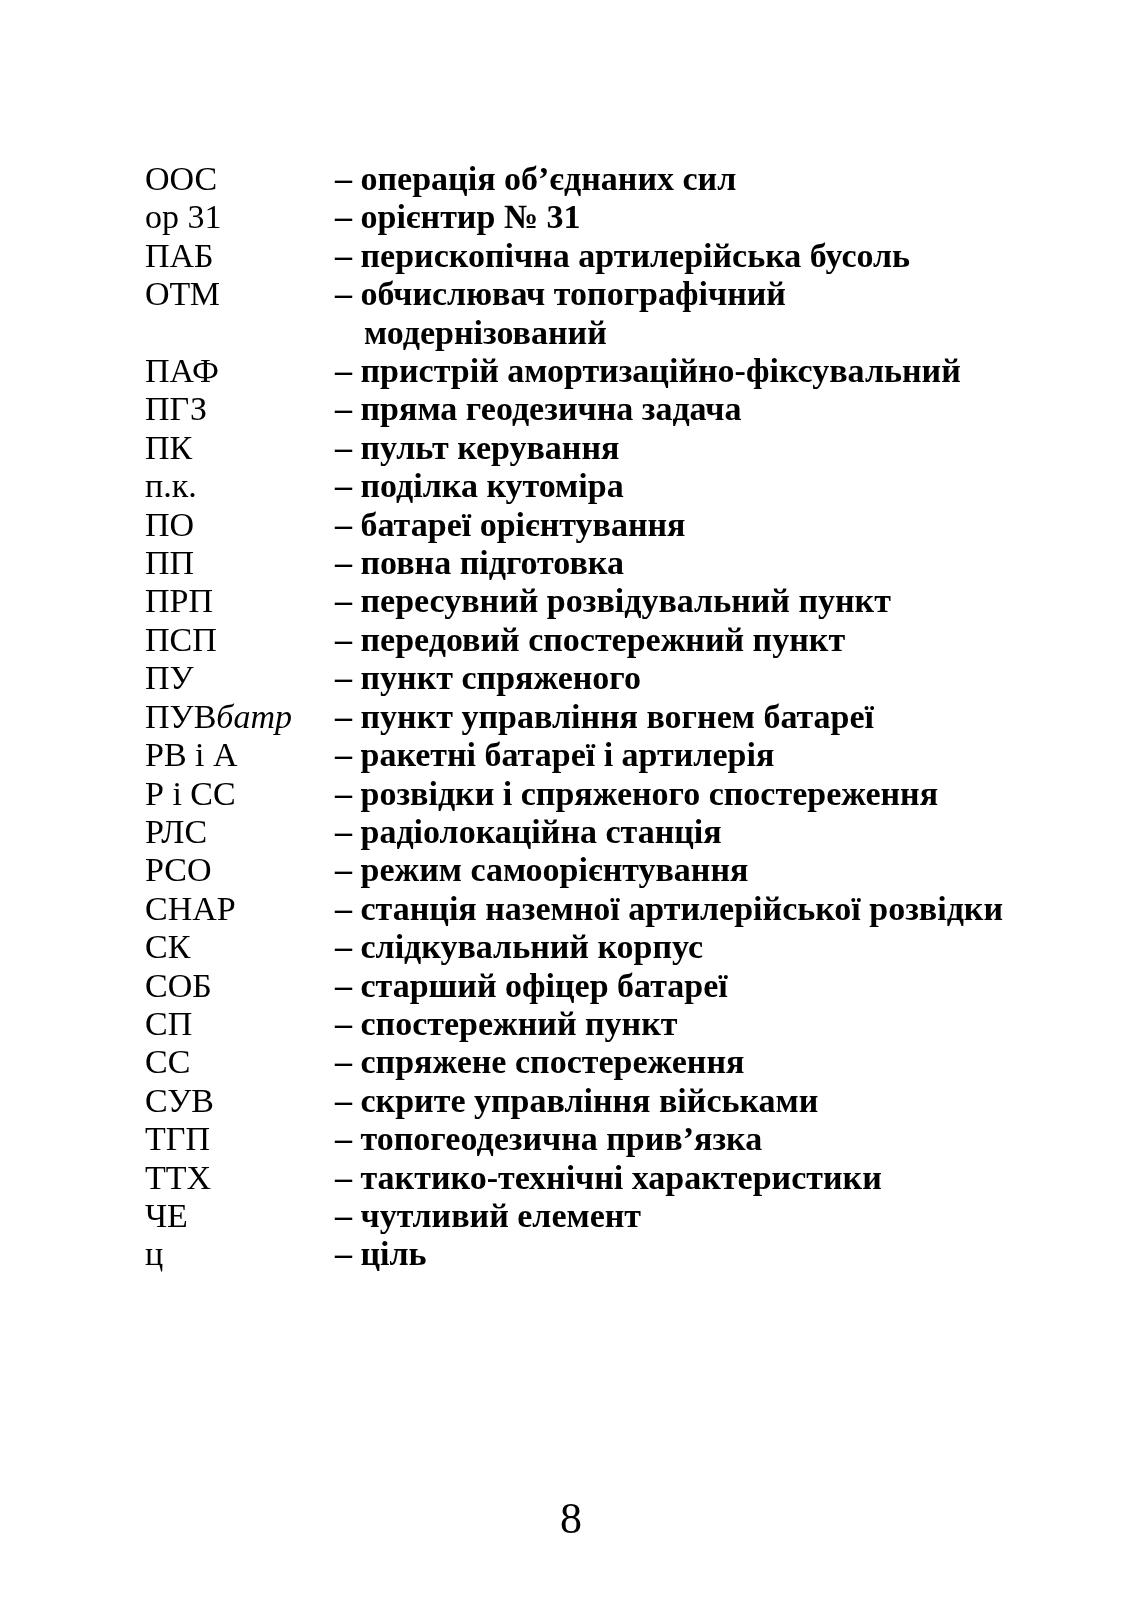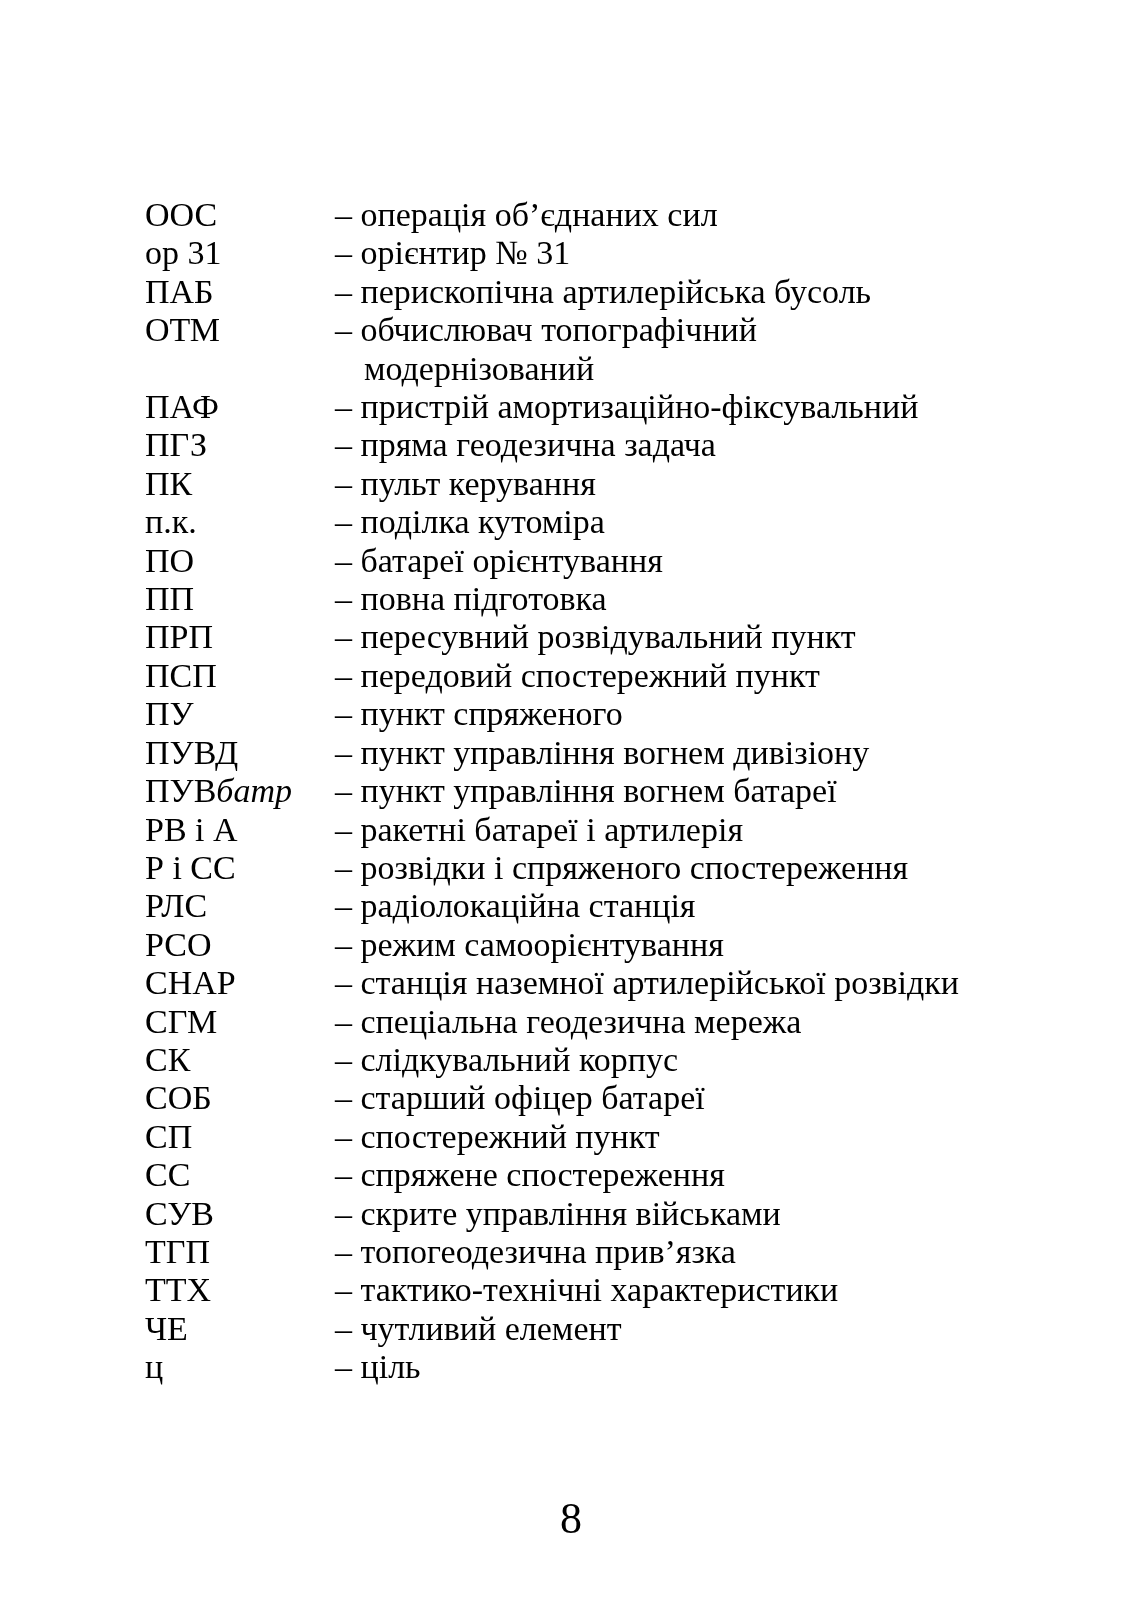--- a/index.html
+++ b/index.html
@@ -12,33 +12,32 @@
     font-family: "Liberation Serif", "DejaVu Serif", serif;
     font-size: 34px;
     overflow: hidden;
     margin: 0 auto;
   }
   .list {
     position: absolute;
     left: 145px;
     top: 160px;
     right: 60px;
-    margin-top: 36px;
   }
   .row {
     display: flex;
     align-items: flex-start;
     line-height: 38.4px;
   }
   .abbr {
     flex: 0 0 190px;
     white-space: nowrap;
   }
   .abbr .it { font-style: italic; }
-  .def { flex: 1 1 auto; }
+  .def { flex: 1 1 auto; font-weight: bold; }
   .def .line { display: block; white-space: nowrap; }
   .def .line.cont { padding-left: 29px; }
   .folio {
     position: absolute;
     top: 1497px;
     left: 0;
     right: 0;
     text-align: center;
     font-size: 44px;
     line-height: 1;
@@ -134,26 +133,20 @@
         </span>
   </div>
 
   <div class="row">
     <span class="abbr"><span class="rm">ПУ</span></span>
     <span class="def">
           <span class="line">– пункт спряженого</span>
         </span>
   </div>
 
-  <div class="row">
-    <span class="abbr"><span class="rm">ПУВД</span></span>
-    <span class="def">
-          <span class="line">– пункт управління вогнем дивізіону</span>
-        </span>
-  </div>
 
   <div class="row">
     <span class="abbr"><span class="rm">ПУВ</span><span class="it">батр</span></span>
     <span class="def">
           <span class="line">– пункт управління вогнем батареї</span>
         </span>
   </div>
 
   <div class="row">
     <span class="abbr"><span class="rm">РВ і А</span></span>
@@ -185,26 +178,20 @@
         </span>
   </div>
 
   <div class="row">
     <span class="abbr"><span class="rm">СНАР</span></span>
     <span class="def">
           <span class="line">– станція наземної артилерійської розвідки</span>
         </span>
   </div>
 
-  <div class="row">
-    <span class="abbr"><span class="rm">СГМ</span></span>
-    <span class="def">
-          <span class="line">– спеціальна геодезична мережа</span>
-        </span>
-  </div>
 
   <div class="row">
     <span class="abbr"><span class="rm">СК</span></span>
     <span class="def">
           <span class="line">– слідкувальний корпус</span>
         </span>
   </div>
 
   <div class="row">
     <span class="abbr"><span class="rm">СОБ</span></span>

